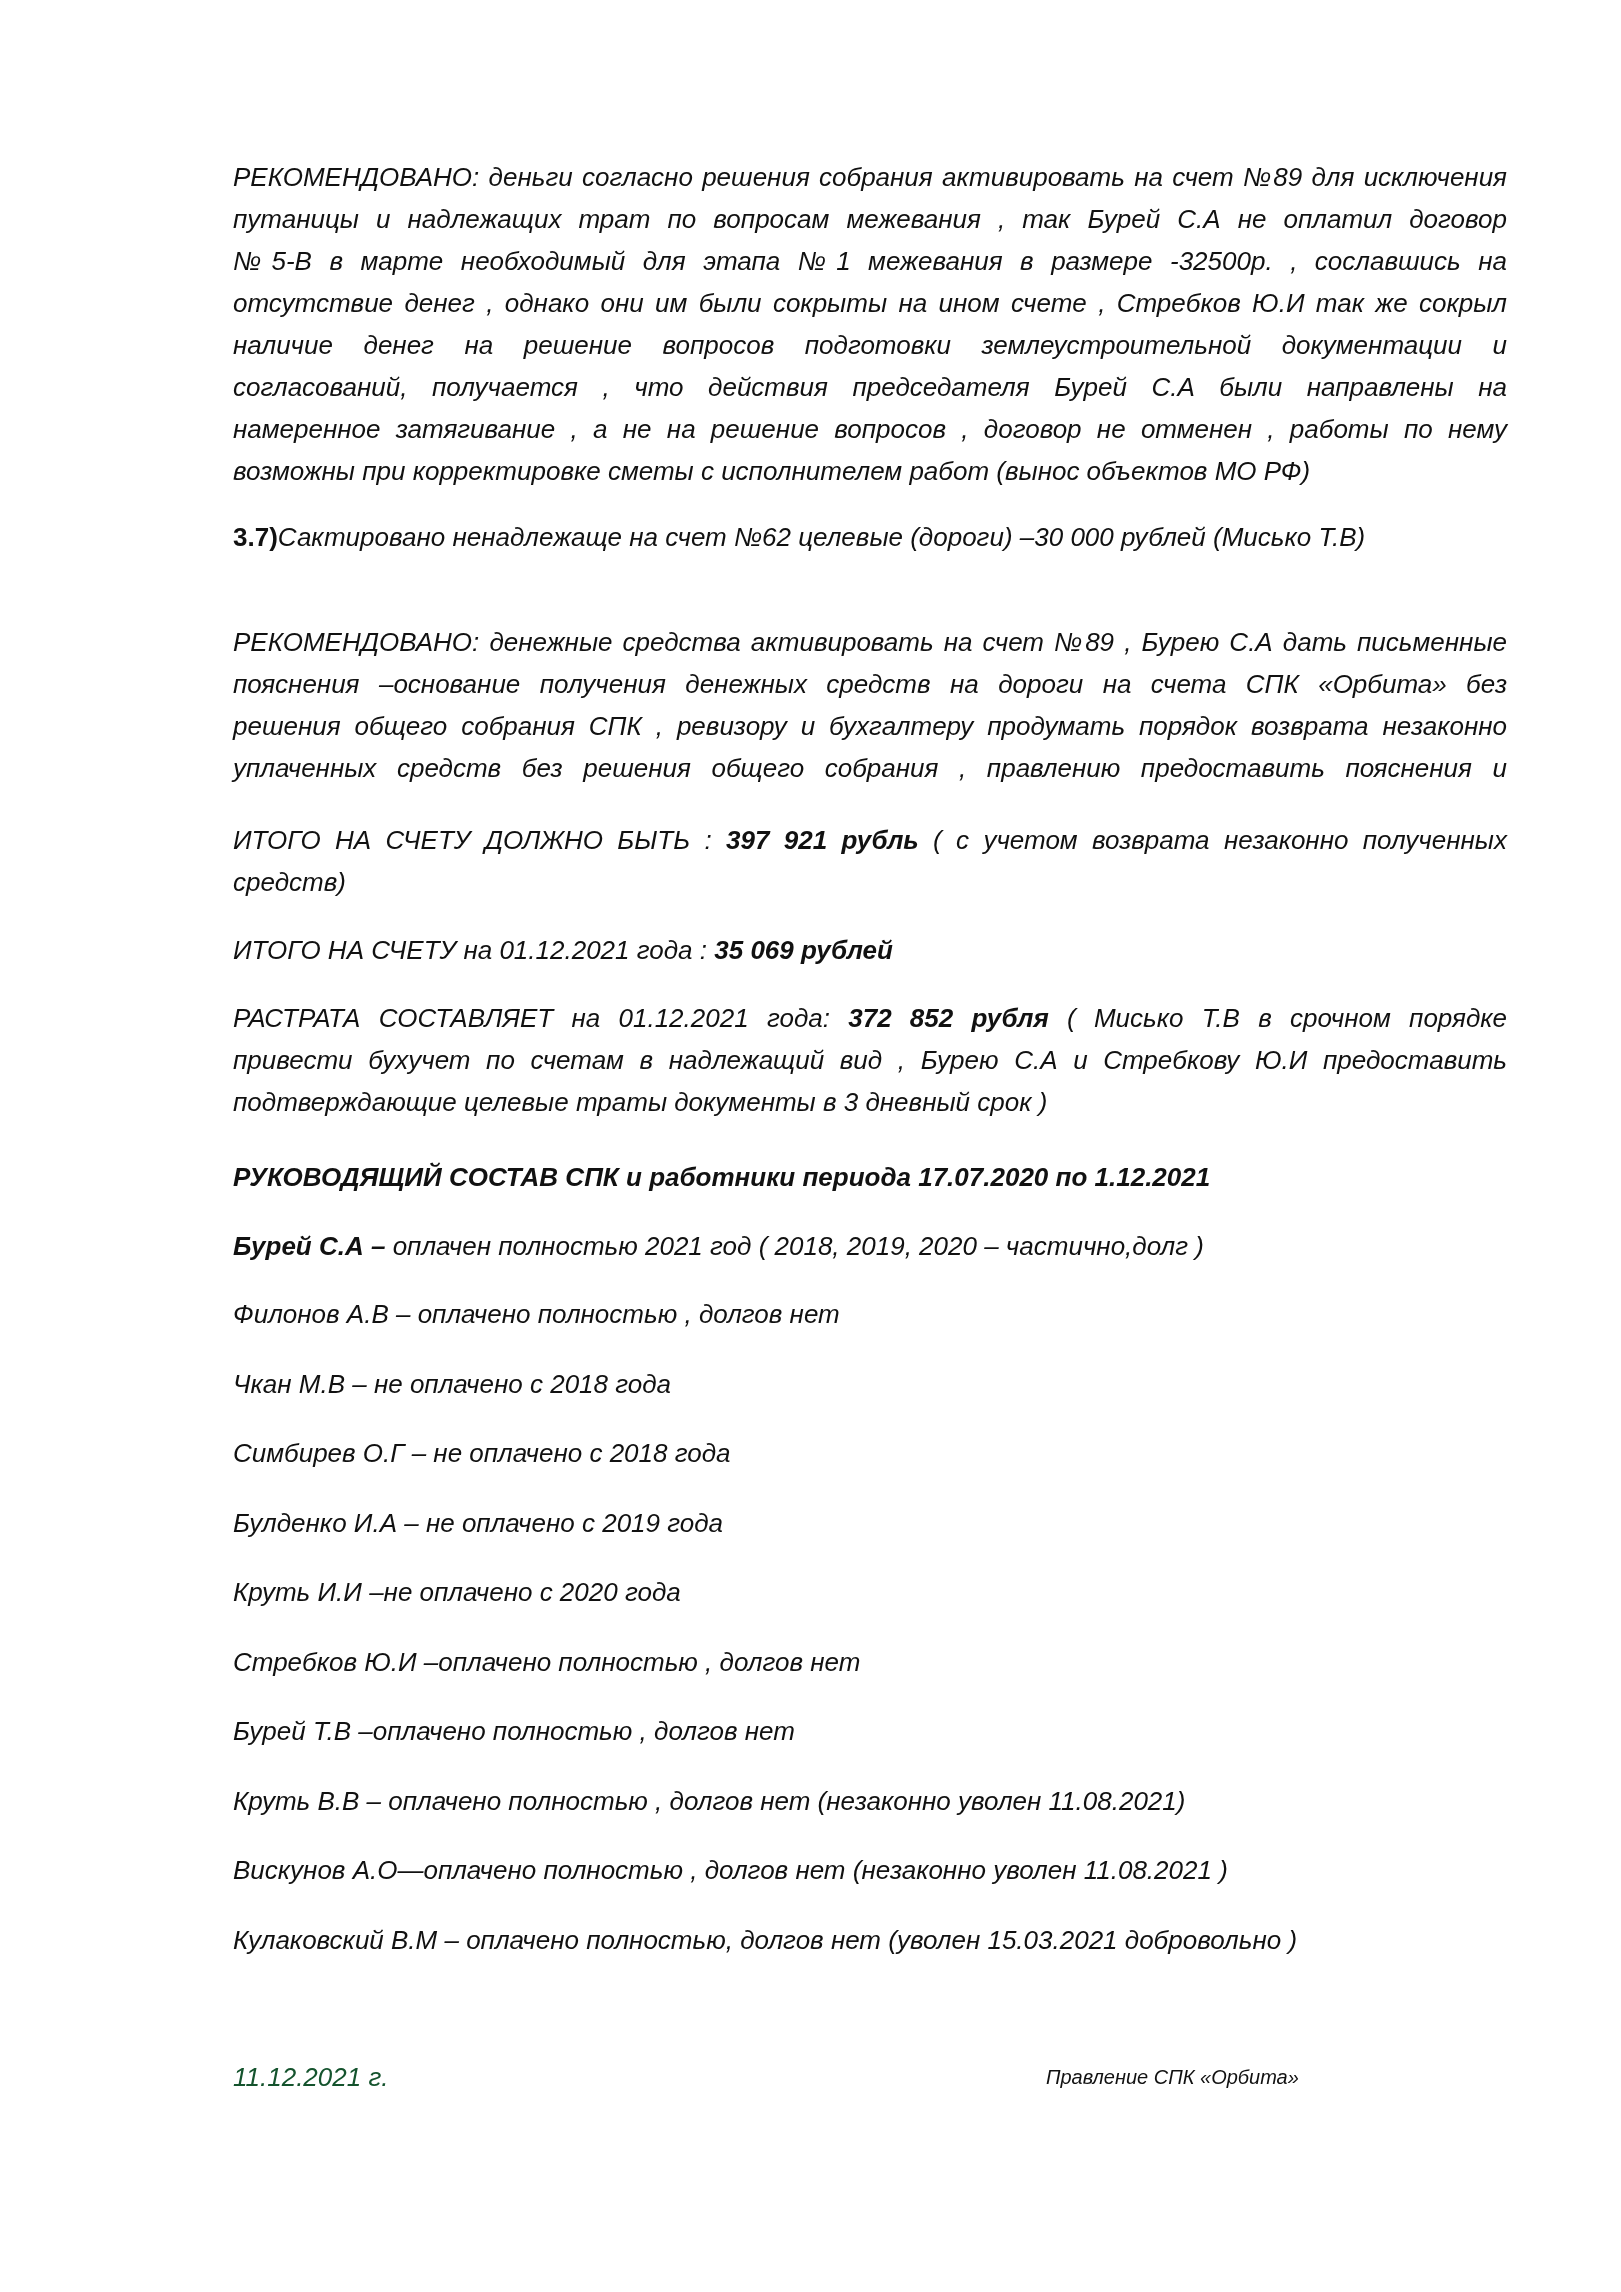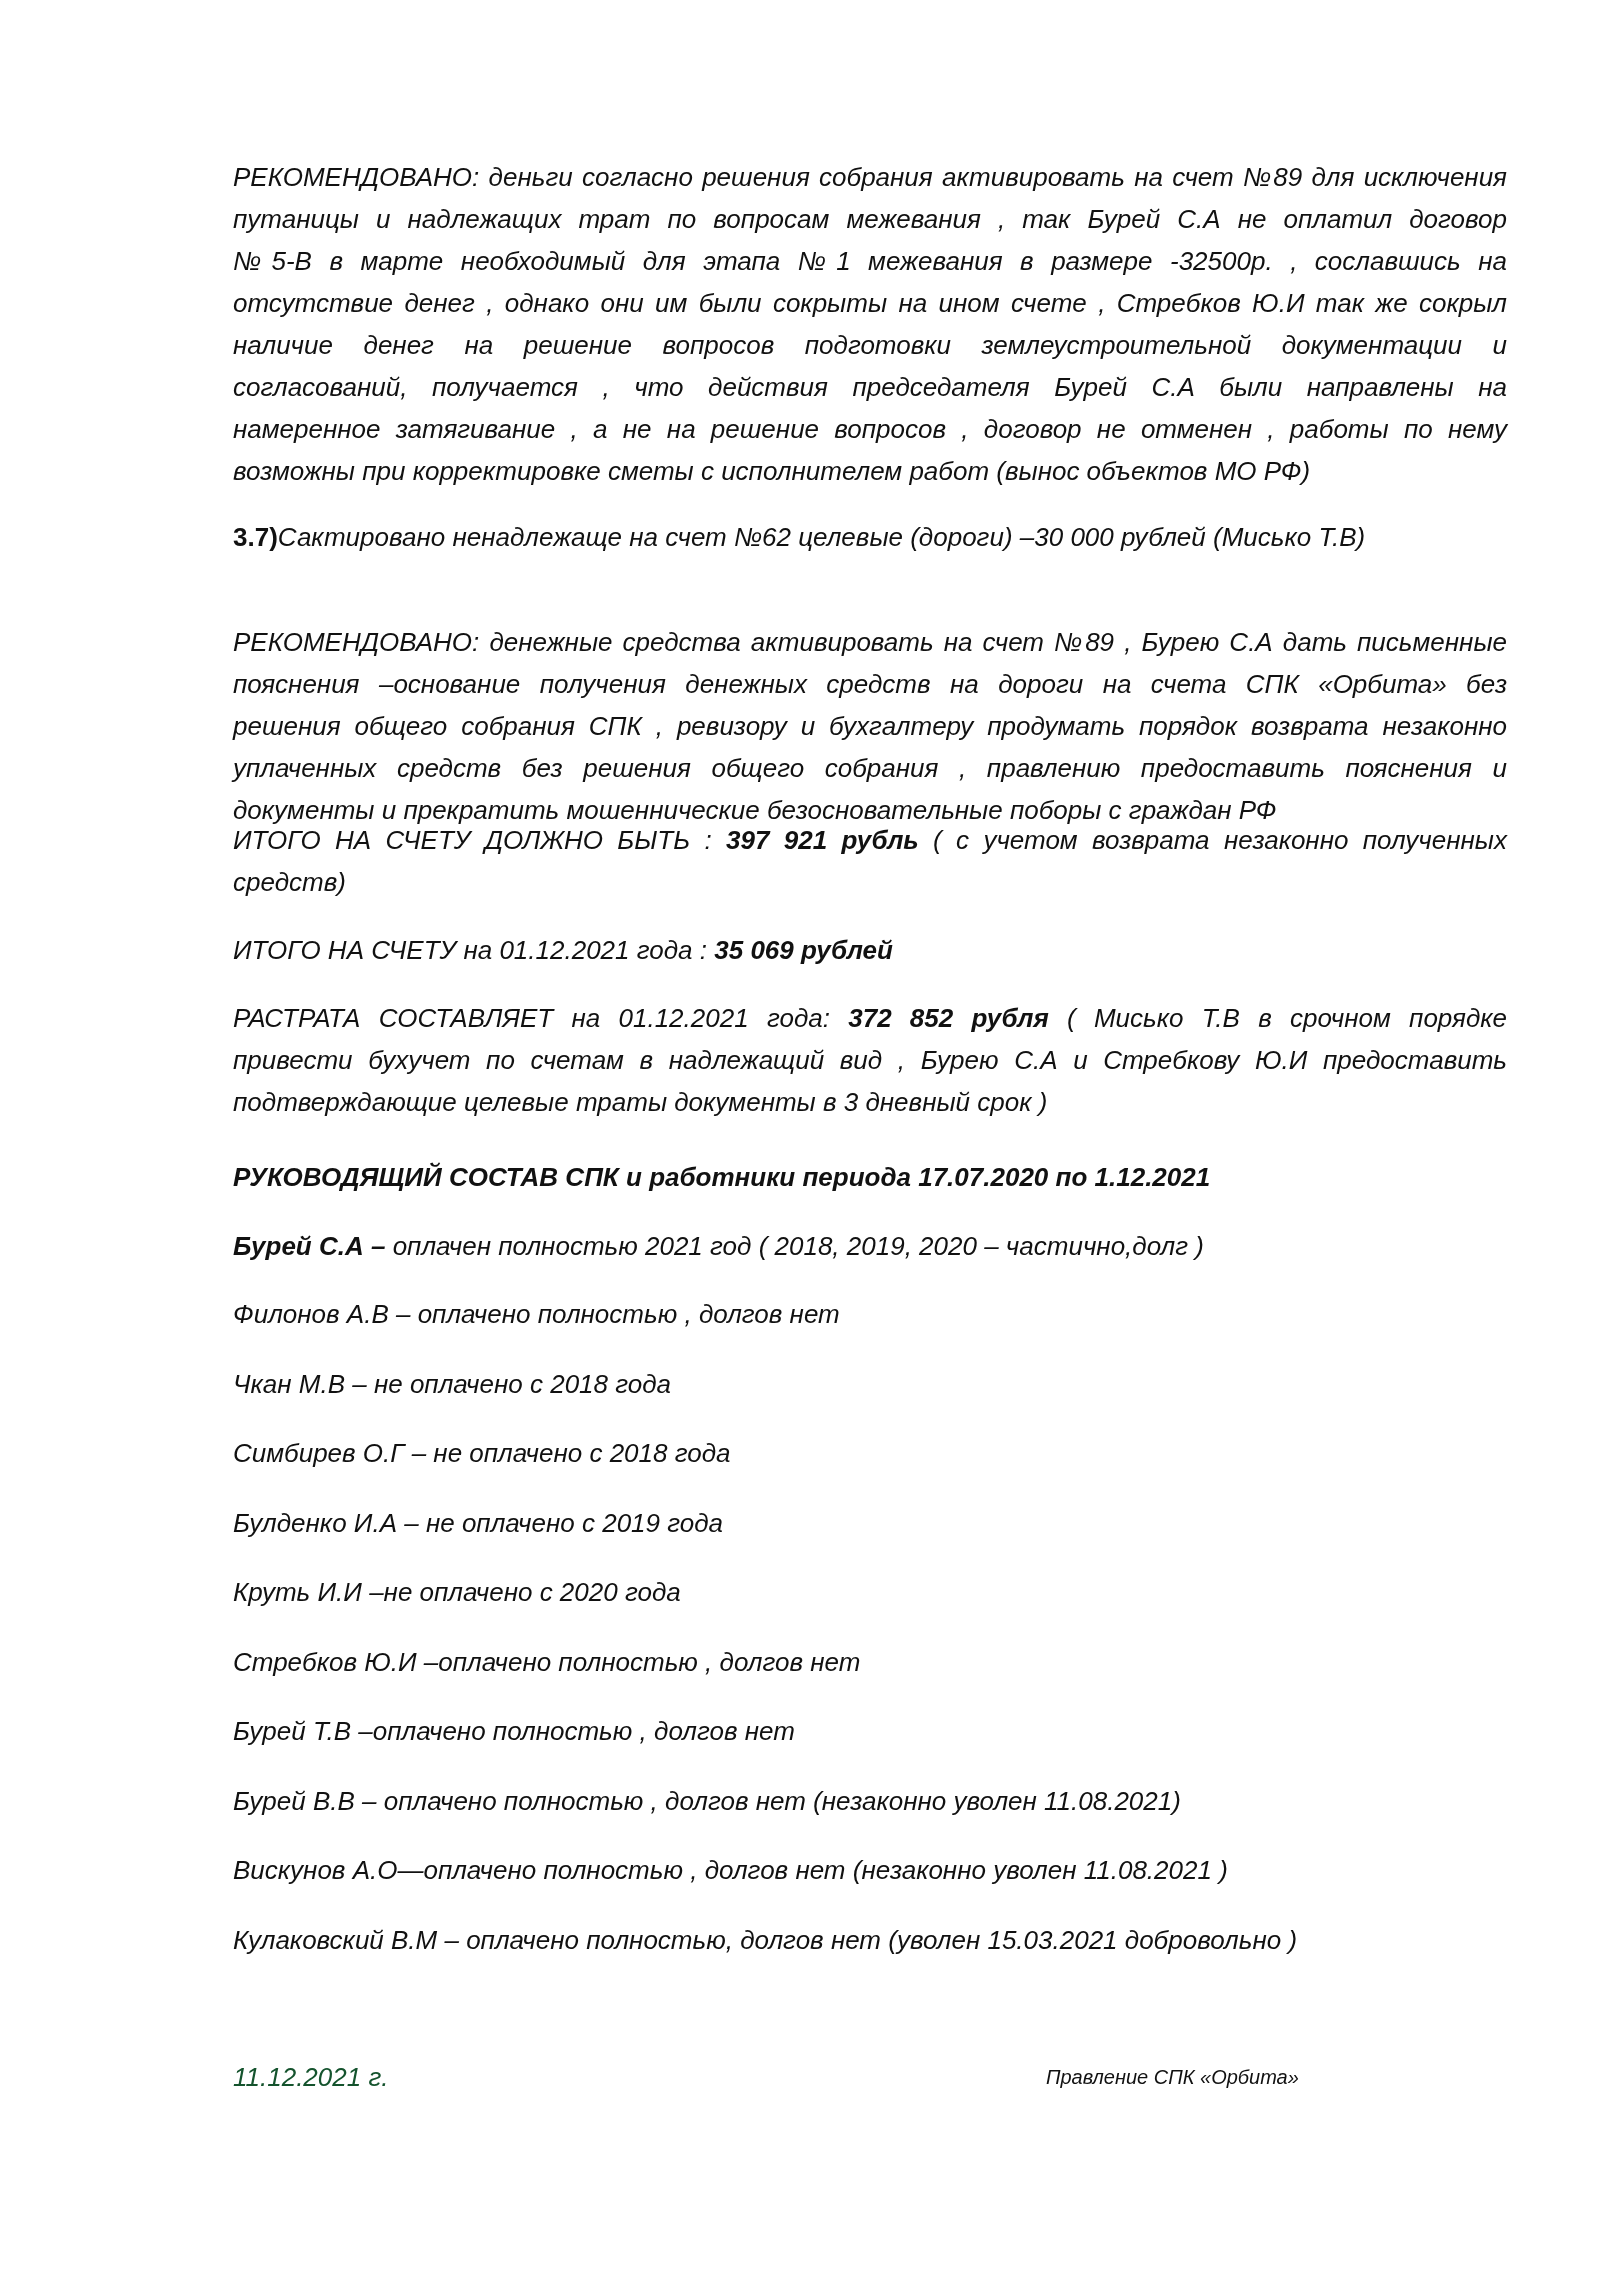--- a/index.html
+++ b/index.html
@@ -31,21 +31,20 @@
 
   <div class="block" style="top:516px;">
     <span class="line"><b style="font-style:normal;">3.7)</b><span>Сактировано ненадлежаще на счет №62 целевые (дороги) –30 000 рублей (Мисько Т.В)</span></span>
   </div>
 
   <div class="block" style="top:621px;">
     <span class="line j" style="white-space: normal;">РЕКОМЕНДОВАНО: денежные средства активировать на счет №89 , Бурею С.А дать письменные</span>
     <span class="line j" style="white-space: normal;">пояснения  –основание получения денежных средств на дороги на счета СПК «Орбита» без</span>
     <span class="line j" style="white-space: normal;">решения общего собрания СПК , ревизору и бухгалтеру продумать порядок возврата незаконно</span>
     <span class="line j" style="white-space: normal;">уплаченных средств без решения общего собрания , правлению предоставить пояснения и</span>
-    <span class="line">документы и прекратить мошеннические безосновательные поборы с граждан РФ</span>
   </div>
 
   <div class="block" style="top:819px;">
     <span class="line j" style="white-space: normal;"><span>ИТОГО НА СЧЕТУ ДОЛЖНО БЫТЬ : </span><b>397 921 рубль</b><span> ( с учетом возврата незаконно полученных</span></span>
     <span class="line">средств)</span>
   </div>
 
   <div class="block" style="top:929px;">
     <span class="line"><span>ИТОГО НА СЧЕТУ  на 01.12.2021 года : </span><b>35 069 рублей</b></span>
   </div>
@@ -62,21 +61,21 @@
 
   <div>
     <div class="list-item" style="top:1225px;"><b>Бурей С.А –</b><span> оплачен полностью 2021 год ( 2018, 2019, 2020 – частично,долг )</span></div>
     <div class="list-item" style="top:1293px;"><span>Филонов А.В</span><span> – оплачено полностью , долгов нет</span></div>
     <div class="list-item" style="top:1363px;"><span>Чкан М.В</span><span> – не оплачено с 2018 года</span></div>
     <div class="list-item" style="top:1432px;"><span>Симбирев О.Г</span><span> – не оплачено с 2018 года</span></div>
     <div class="list-item" style="top:1502px;"><span>Булденко И.А</span><span> – не оплачено с 2019 года</span></div>
     <div class="list-item" style="top:1571px;"><span>Круть И.И</span><span> –не оплачено с 2020 года</span></div>
     <div class="list-item" style="top:1641px;"><span>Стребков Ю.И</span><span> –оплачено полностью , долгов нет</span></div>
     <div class="list-item" style="top:1710px;"><span>Бурей Т.В</span><span> –оплачено полностью , долгов нет</span></div>
-    <div class="list-item" style="top:1780px;"><span>Бурей В.В</span><span> – оплачено полностью , долгов нет (незаконно уволен 11.08.2021)</span></div>
+    <div class="list-item" style="top:1780px;"><span>Круть В.В</span><span> – оплачено полностью , долгов нет (незаконно уволен 11.08.2021)</span></div>
     <div class="list-item" style="top:1849px;"><span>Вискунов А.О</span><span>—оплачено полностью , долгов нет (незаконно уволен 11.08.2021 )</span></div>
     <div class="list-item" style="top:1919px;"><span>Кулаковский В.М</span><span> – оплачено полностью, долгов нет (уволен 15.03.2021 добровольно )</span></div>
   </div>
 
   <div class="footer-date">11.12.2021 г.</div>
   <div class="footer-sign">Правление СПК «Орбита»</div>
 
 </div>
 
 

